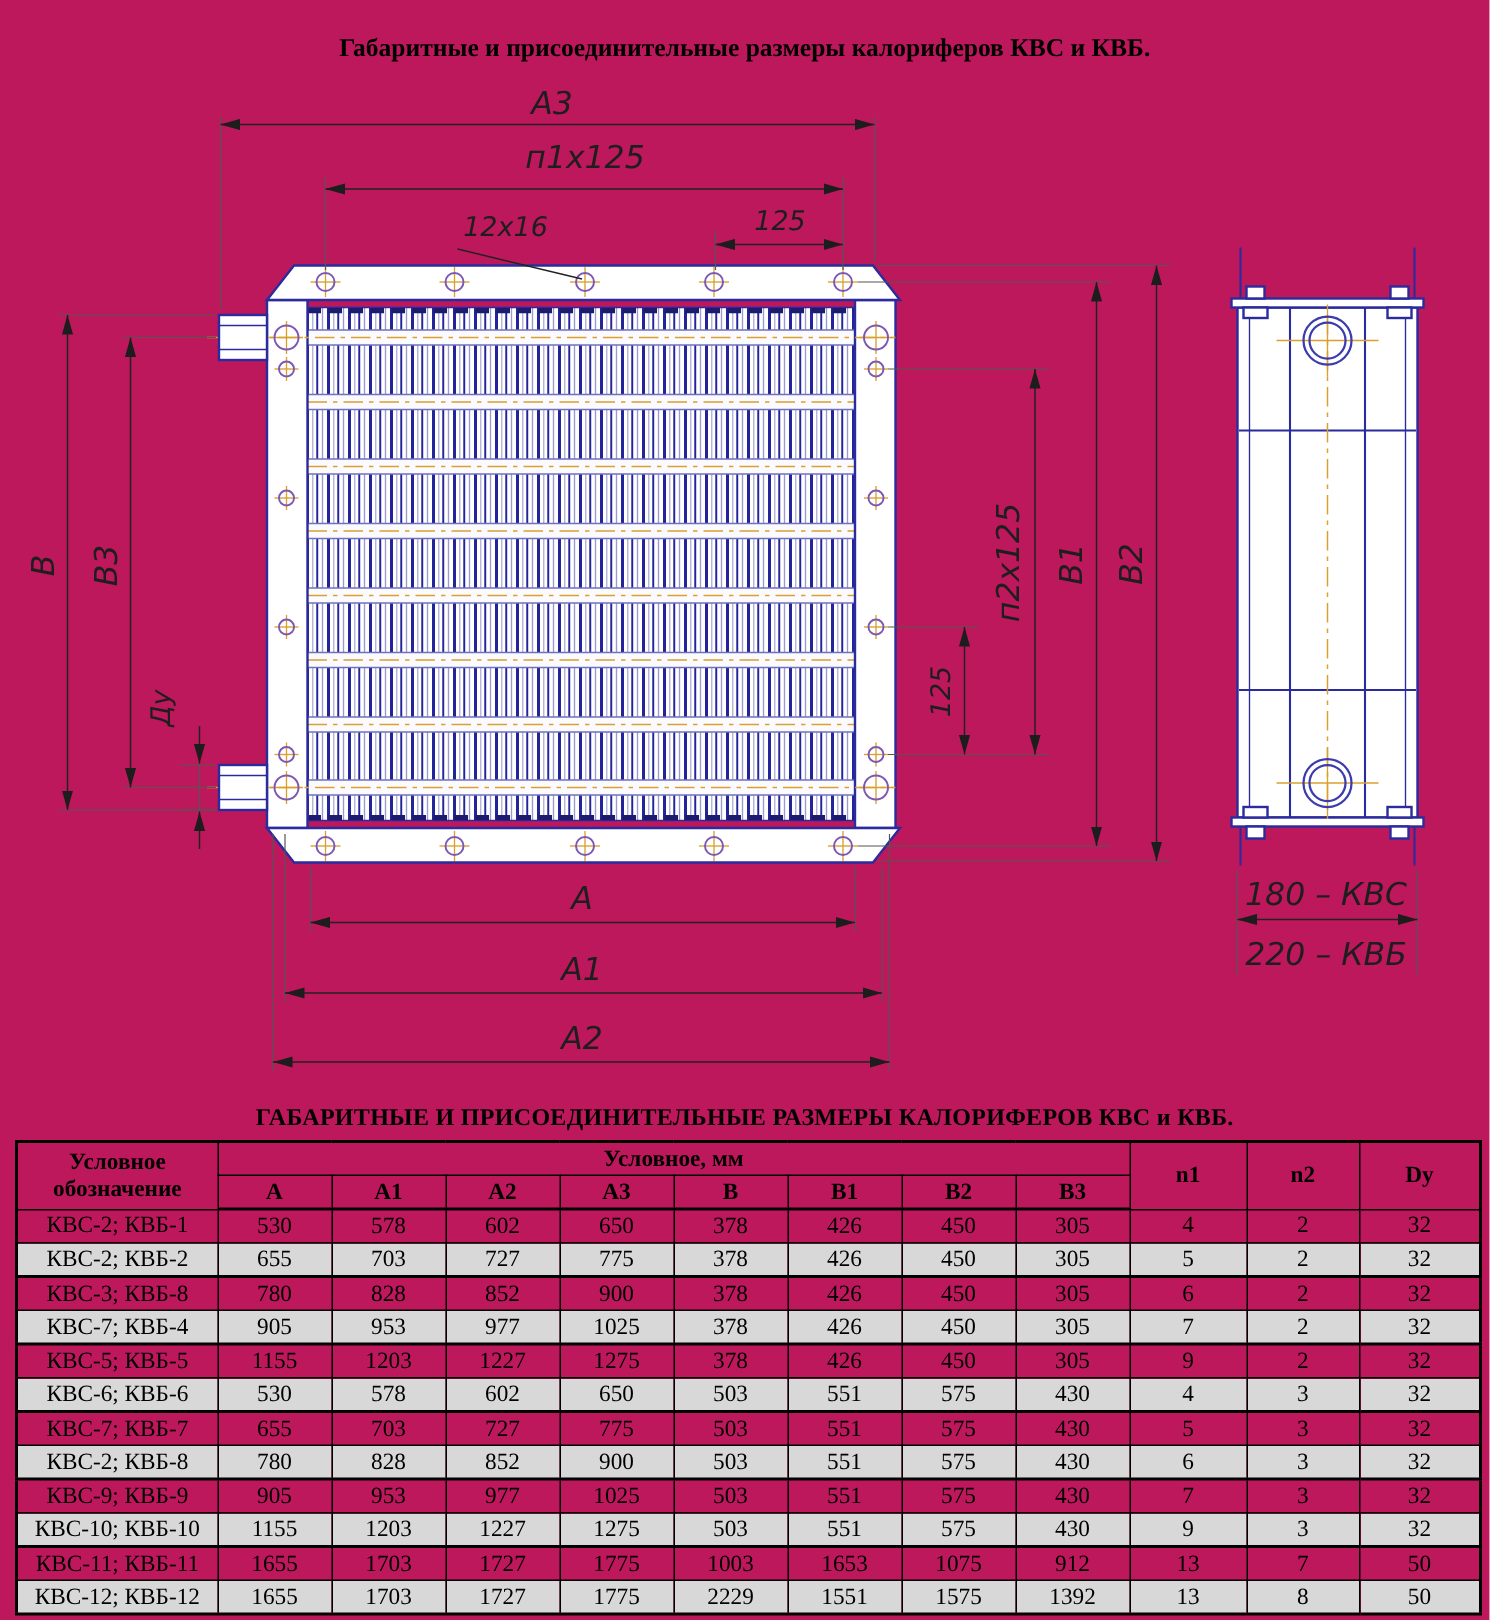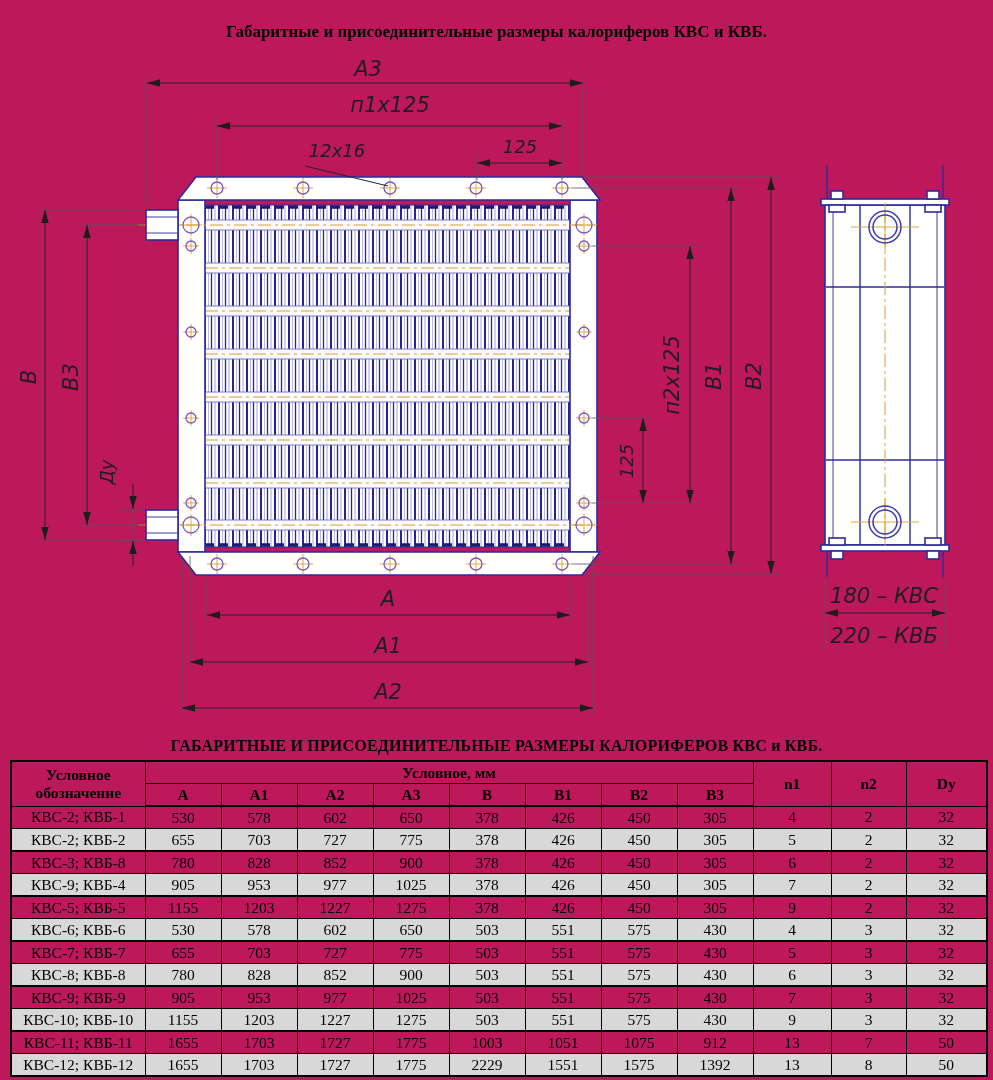--- a/index.html
+++ b/index.html
@@ -391,21 +391,21 @@
           <td>900</td>
           <td>378</td>
           <td>426</td>
           <td>450</td>
           <td>305</td>
           <td>6</td>
           <td>2</td>
           <td>32</td>
         </tr>
         <tr class="shaded pair-end">
-          <td>КВС-9; КВБ-4</td>
+          <td>КВС-7; КВБ-4</td>
           <td>905</td>
           <td>953</td>
           <td>977</td>
           <td>1025</td>
           <td>378</td>
           <td>426</td>
           <td>450</td>
           <td>305</td>
           <td>7</td>
           <td>2</td>
@@ -447,21 +447,21 @@
           <td>775</td>
           <td>503</td>
           <td>551</td>
           <td>575</td>
           <td>430</td>
           <td>5</td>
           <td>3</td>
           <td>32</td>
         </tr>
         <tr class="shaded pair-end">
-          <td>КВС-8; КВБ-8</td>
+          <td>КВС-2; КВБ-8</td>
           <td>780</td>
           <td>828</td>
           <td>852</td>
           <td>900</td>
           <td>503</td>
           <td>551</td>
           <td>575</td>
           <td>430</td>
           <td>6</td>
           <td>3</td>
@@ -495,21 +495,21 @@
           <td>3</td>
           <td>32</td>
         </tr>
         <tr>
           <td>КВС-11; КВБ-11</td>
           <td>1655</td>
           <td>1703</td>
           <td>1727</td>
           <td>1775</td>
           <td>1003</td>
-          <td>1051</td>
+          <td>1653</td>
           <td>1075</td>
           <td>912</td>
           <td>13</td>
           <td>7</td>
           <td>50</td>
         </tr>
         <tr class="shaded pair-end">
           <td>КВС-12; КВБ-12</td>
           <td>1655</td>
           <td>1703</td>

